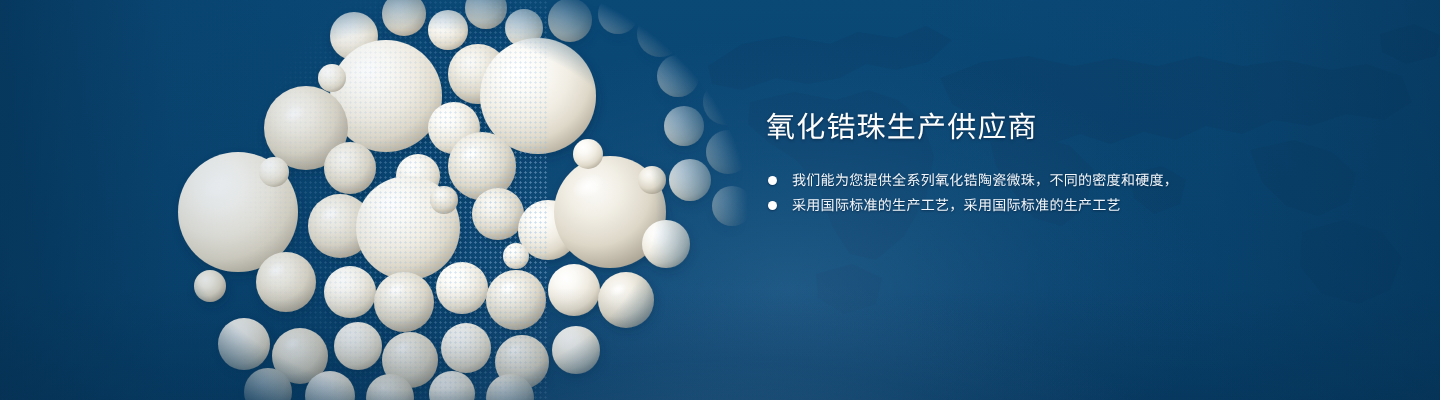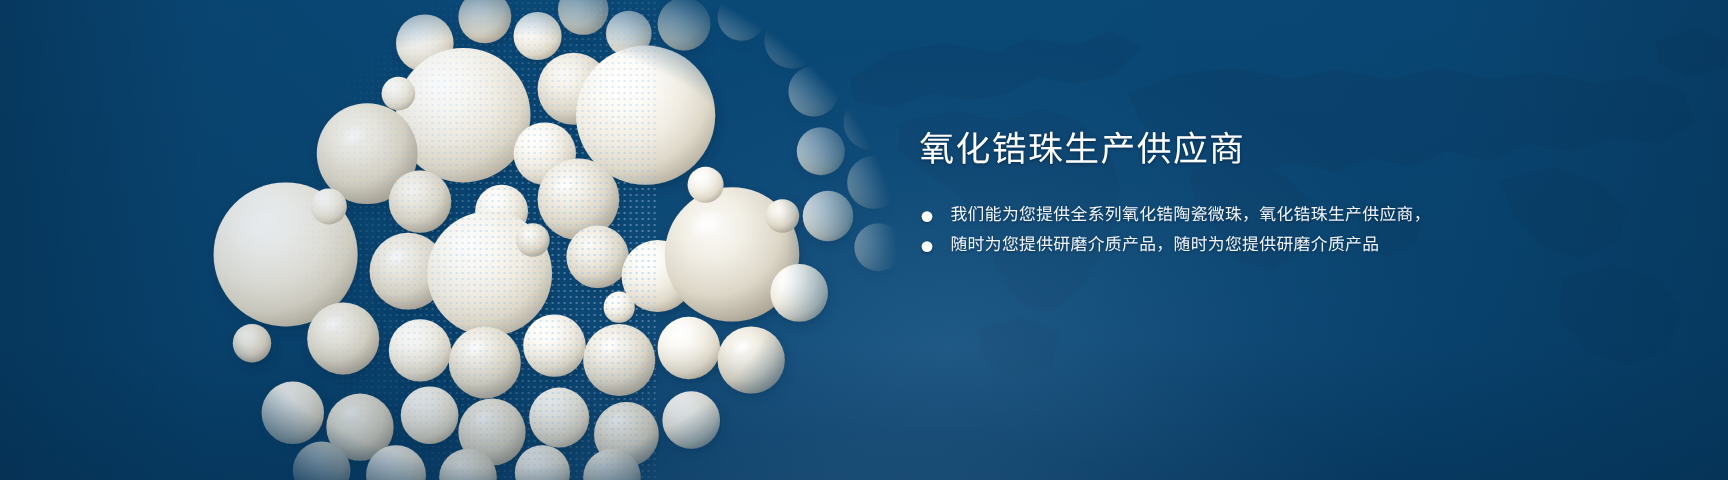--- a/index.html
+++ b/index.html
@@ -6,21 +6,21 @@
   html, body {
     margin: 0;
     padding: 0;
     background: #063d66;
   }
   #banner {
     position: relative;
     width: 1440px;
     height: 400px;
     overflow: hidden;
-    font-family: Liberation Mono, monospace;
+    font-family: Liberation Sans, sans-serif;
     background: #8b5cf6;
   }
 
   
   .bg-base {
     position: absolute;
     inset: 0;
     background: linear-gradient(180deg, #0a4876 0%, #094571 45%, #08416c 100%);
   }
   .bg-glow {
@@ -281,25 +281,25 @@
   <div class="bg-vignette"></div>
 
   <div class="copy">
 
     <h1 class="headline">氧化锆珠生产供应商</h1>
 
     <ul class="bullets">
 
       <li class="bullet">
         <span class="dot"></span>
-        <span>我们能为您提供全系列氧化锆陶瓷微珠，氧化锆珠生产供应商，</span>
+        <span>我们能为您提供全系列氧化锆陶瓷微珠，不同的密度和硬度，</span>
       </li>
 
 
       <li class="bullet">
         <span class="dot"></span>
-        <span>随时为您提供研磨介质产品，随时为您提供研磨介质产品</span>
+        <span>采用国际标准的生产工艺，采用国际标准的生产工艺</span>
       </li>
 
     </ul>
   </div>
 
 </div>
 
 </body></html>

